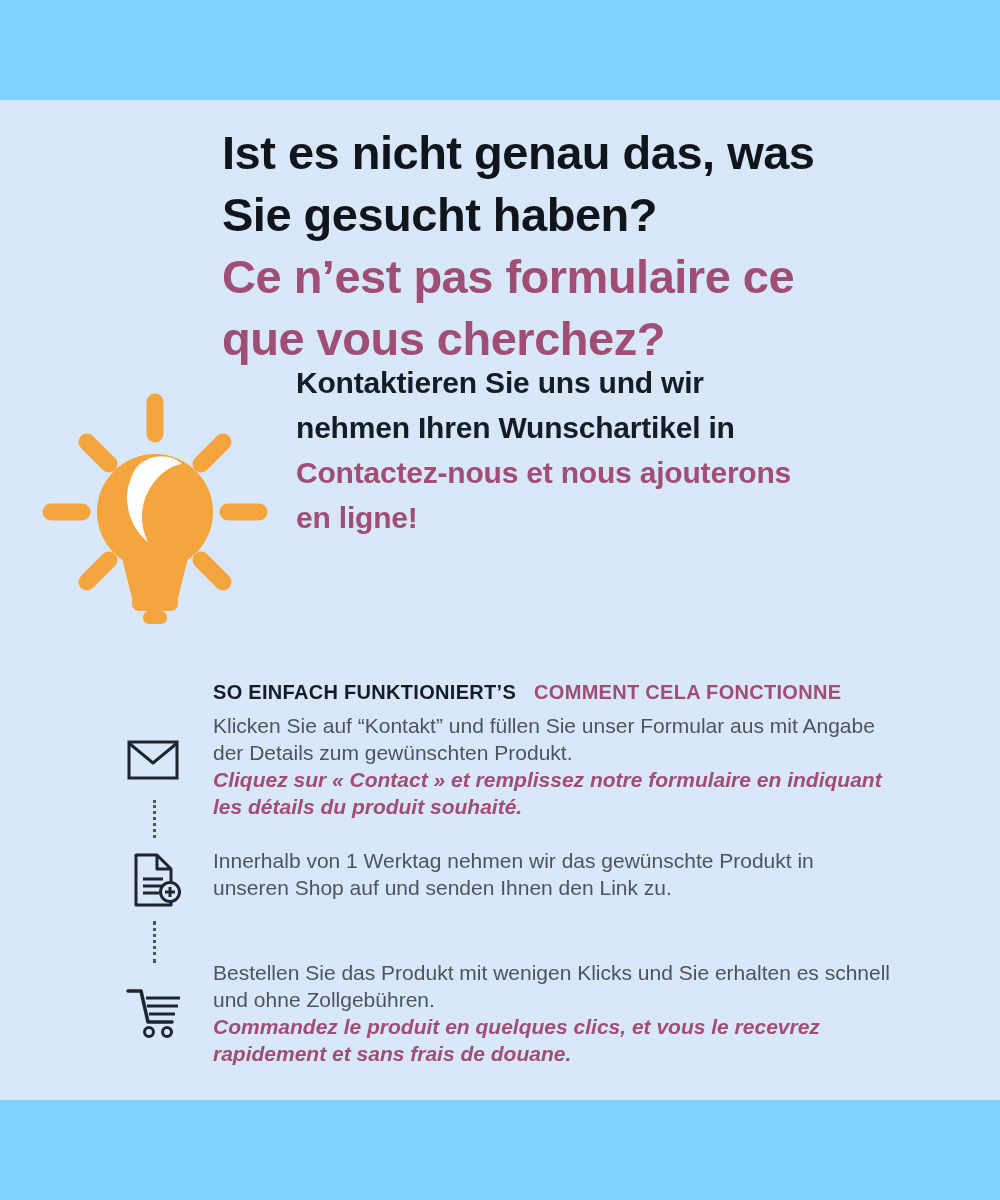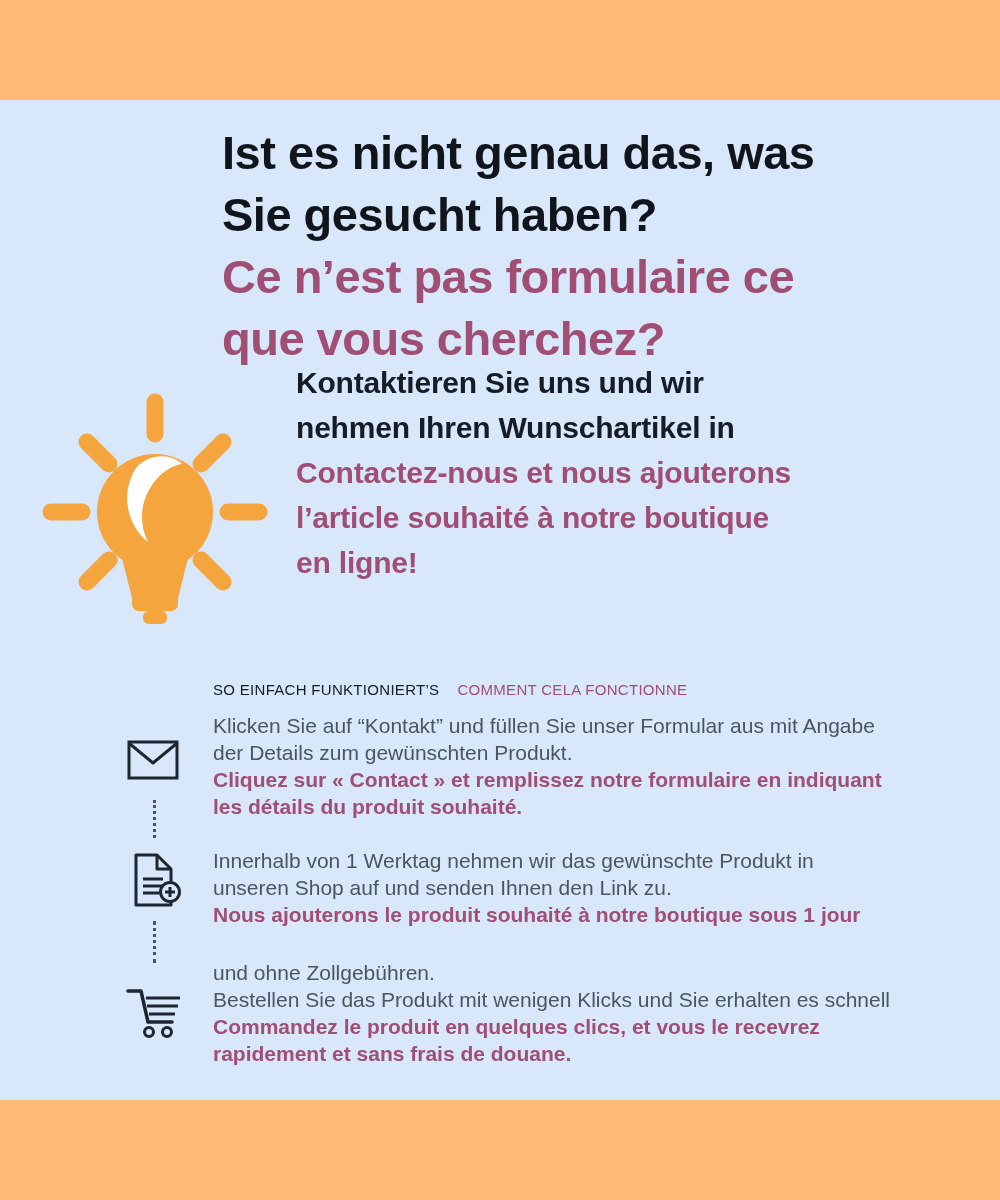--- a/index.html
+++ b/index.html
@@ -1,18 +1,18 @@
 <!DOCTYPE html>
 <html><head>
 <meta charset="utf-8">
 <style>
   * { margin:0; padding:0; box-sizing:border-box; }
   html,body { background:#ffffff; }
   .page {
-    position:relative; width:1000px; height:1200px; background:#fdba74;
+    position:relative; width:1000px; height:1200px; background:#7dd3fc;
     font-family:"Liberation Sans", sans-serif; overflow:hidden;
   }
   .panel {
     position:absolute; left:0; top:100px; width:1000px; height:1000px;
     background:#d8e7fa;
   }
   .abs { position:absolute; }
 
   
   .headline { left:222px; top:122px; width:720px; }
@@ -21,29 +21,29 @@
   .h-fr { color:#a04e74; }
 
   
   .intro { left:296px; top:360px; width:600px; }
   .intro div { font-size:30px; font-weight:700; line-height:45px; letter-spacing:-0.2px; }
   .i-de { color:#141c26; }
   .i-fr { color:#a04e74; }
 
   
   .how-title { left:213px; top:681px; width:700px; display:flex; gap:18px; }
-  .how-title span { font-size:15px; font-weight:400; letter-spacing:0.3px; }
+  .how-title span { font-size:20px; font-weight:700; letter-spacing:0.3px; }
   .ht-de { color:#141c26; }
   .ht-fr { color:#a04e74; }
 
   
   .step { left:213px; width:745px; }
   .step div { font-size:21px; line-height:27px; }
   .s-de { color:#4b5560; font-weight:400; }
-  .s-fr { color:#a04e74; font-weight:700; }
+  .s-fr { color:#a04e74; font-weight:700;font-style:italic; }
   .step-1 { top:712px; }
   .step-2 { top:835px;margin-top:12px; }
   .step-3 { top:959px; }
 
   
   .icon { color:#1d2530; }
   .dotted {
     width:0; border-left:3.5px dotted #4b5560;
   }
   .dot-1 { left:153px; top:800px; height:38px; }
@@ -84,21 +84,20 @@
       C 124 76 108 92 102 112
       C 98 126 100 140 106 152
       C 90 140 82 116 86 98
       C 88 90 90 84 94 78 Z"></path>
   </svg>
 
   <div class="abs intro">
     <div class="i-de">Kontaktieren Sie uns und wir</div>
     <div class="i-de">nehmen Ihren Wunschartikel in</div>
     <div class="i-fr">Contactez-nous et nous ajouterons</div>
-    <div class="i-fr">l’article souhaité à notre boutique</div>
     <div class="i-fr">en ligne!</div>
   </div>
 
   <div class="abs how-title">
     <span class="ht-de">SO EINFACH FUNKTIONIERT’S</span>
     <span class="ht-fr">COMMENT CELA FONCTIONNE</span>
   </div>
 
   <svg class="abs icon" style="left:127px; top:740px;" width="52" height="40" viewBox="0 0 52 40" aria-hidden="true">
     <rect x="2" y="2" width="48" height="36" fill="none" stroke="currentColor" stroke-width="3"></rect>
@@ -121,34 +120,33 @@
     <line x1="15" y1="34" x2="35" y2="34" stroke="currentColor" stroke-width="3"></line>
     <line x1="15" y1="41" x2="31" y2="41" stroke="currentColor" stroke-width="3"></line>
     <circle cx="42" cy="40" r="9.5" fill="#d8e7fa" stroke="currentColor" stroke-width="3"></circle>
     <line x1="42" y1="35" x2="42" y2="45" stroke="currentColor" stroke-width="3"></line>
     <line x1="37" y1="40" x2="47" y2="40" stroke="currentColor" stroke-width="3"></line>
   </svg>
 
   <div class="abs step step-2">
     <div class="s-de">Innerhalb von 1 Werktag nehmen wir das gewünschte Produkt in</div>
     <div class="s-de">unseren Shop auf und senden Ihnen den Link zu.</div>
-    <div class="s-fr">Nous ajouterons le produit souhaité à notre boutique sous 1 jour</div>
   </div>
 
   <div class="abs dotted dot-2"></div>
 
   <svg class="abs icon" style="left:122px; top:984px;" width="62" height="54" viewBox="0 0 62 54" aria-hidden="true">
     <path d="M 6 7 H 19 L 26 38 H 50" fill="none" stroke="currentColor" stroke-width="3.5" stroke-linejoin="round" stroke-linecap="round"></path>
     <line x1="24" y1="14" x2="58" y2="14" stroke="currentColor" stroke-width="3"></line>
     <line x1="25" y1="22" x2="56" y2="22" stroke="currentColor" stroke-width="3"></line>
     <line x1="27" y1="30" x2="53" y2="30" stroke="currentColor" stroke-width="3"></line>
     <circle cx="27" cy="48" r="4.5" fill="none" stroke="currentColor" stroke-width="3"></circle>
     <circle cx="45" cy="48" r="4.5" fill="none" stroke="currentColor" stroke-width="3"></circle>
   </svg>
 
   <div class="abs step step-3">
+    <div class="s-de">Bestellen Sie das Produkt mit wenigen Klicks und Sie erhalten es schnell</div>
     <div class="s-de">und ohne Zollgebühren.</div>
-    <div class="s-de">Bestellen Sie das Produkt mit wenigen Klicks und Sie erhalten es schnell</div>
     <div class="s-fr">Commandez le produit en quelques clics, et vous le recevrez</div>
     <div class="s-fr">rapidement et sans frais de douane.</div>
   </div>
 
 </div>
 
 </body></html>

